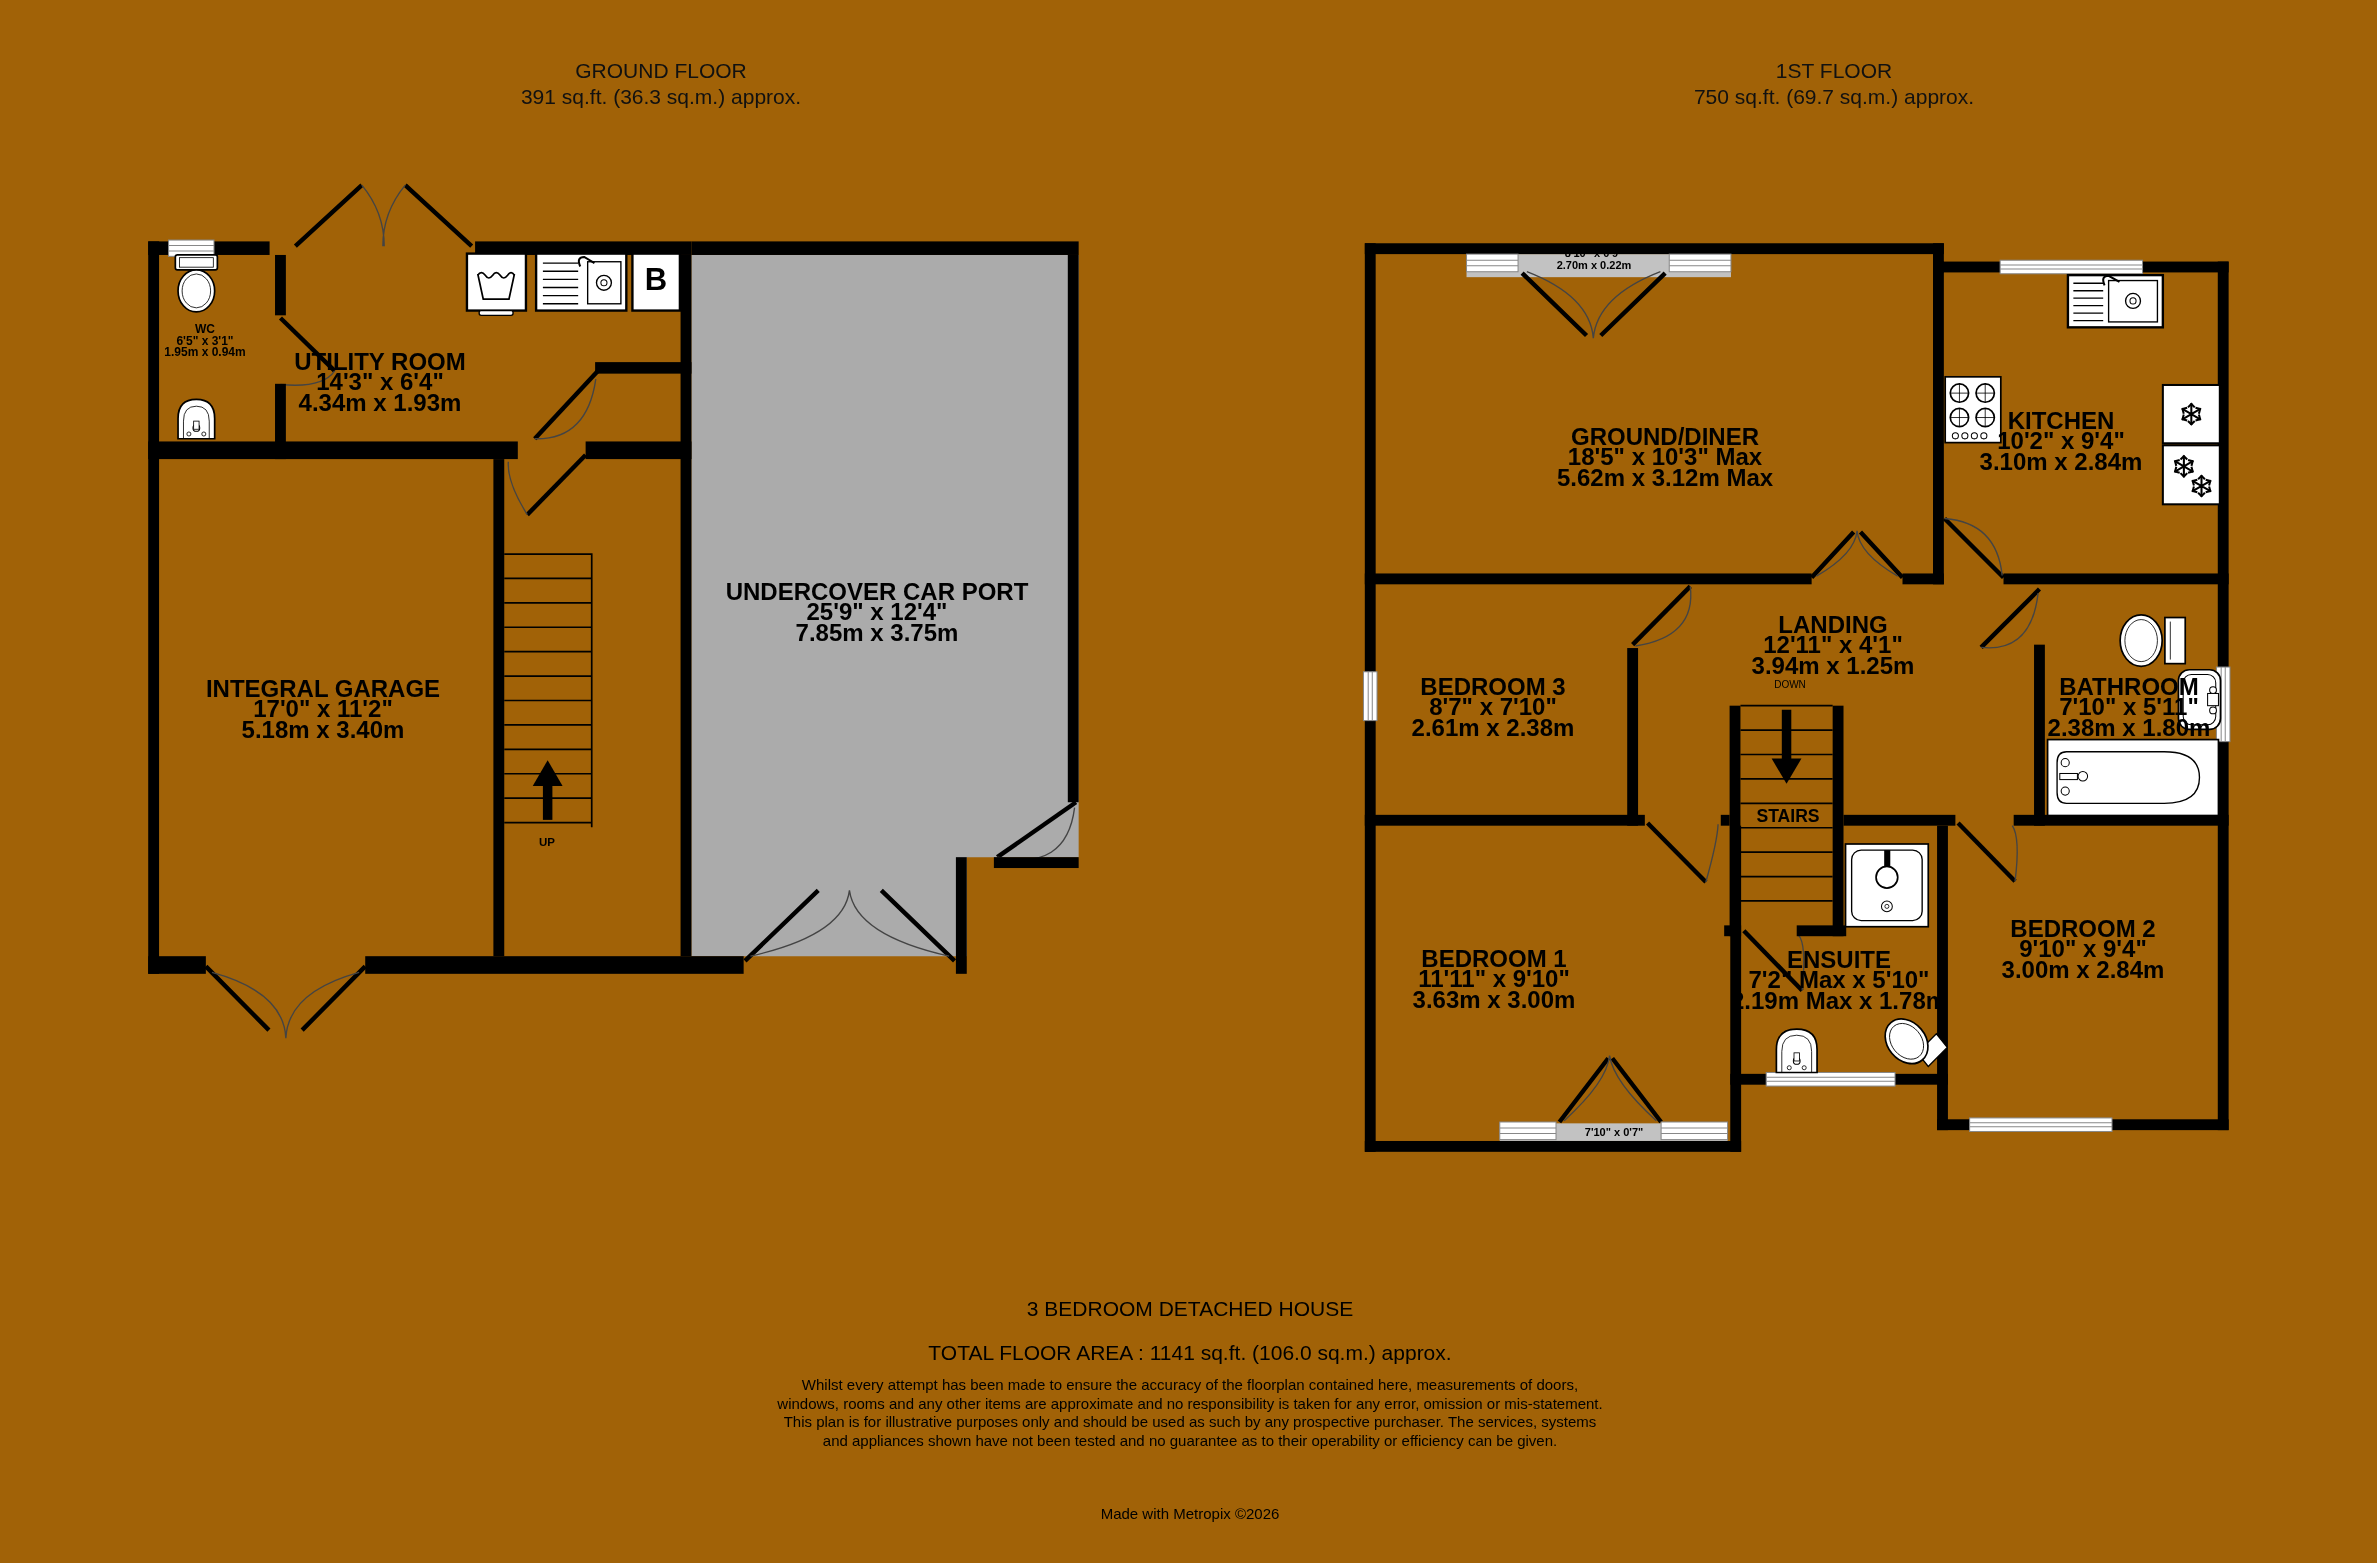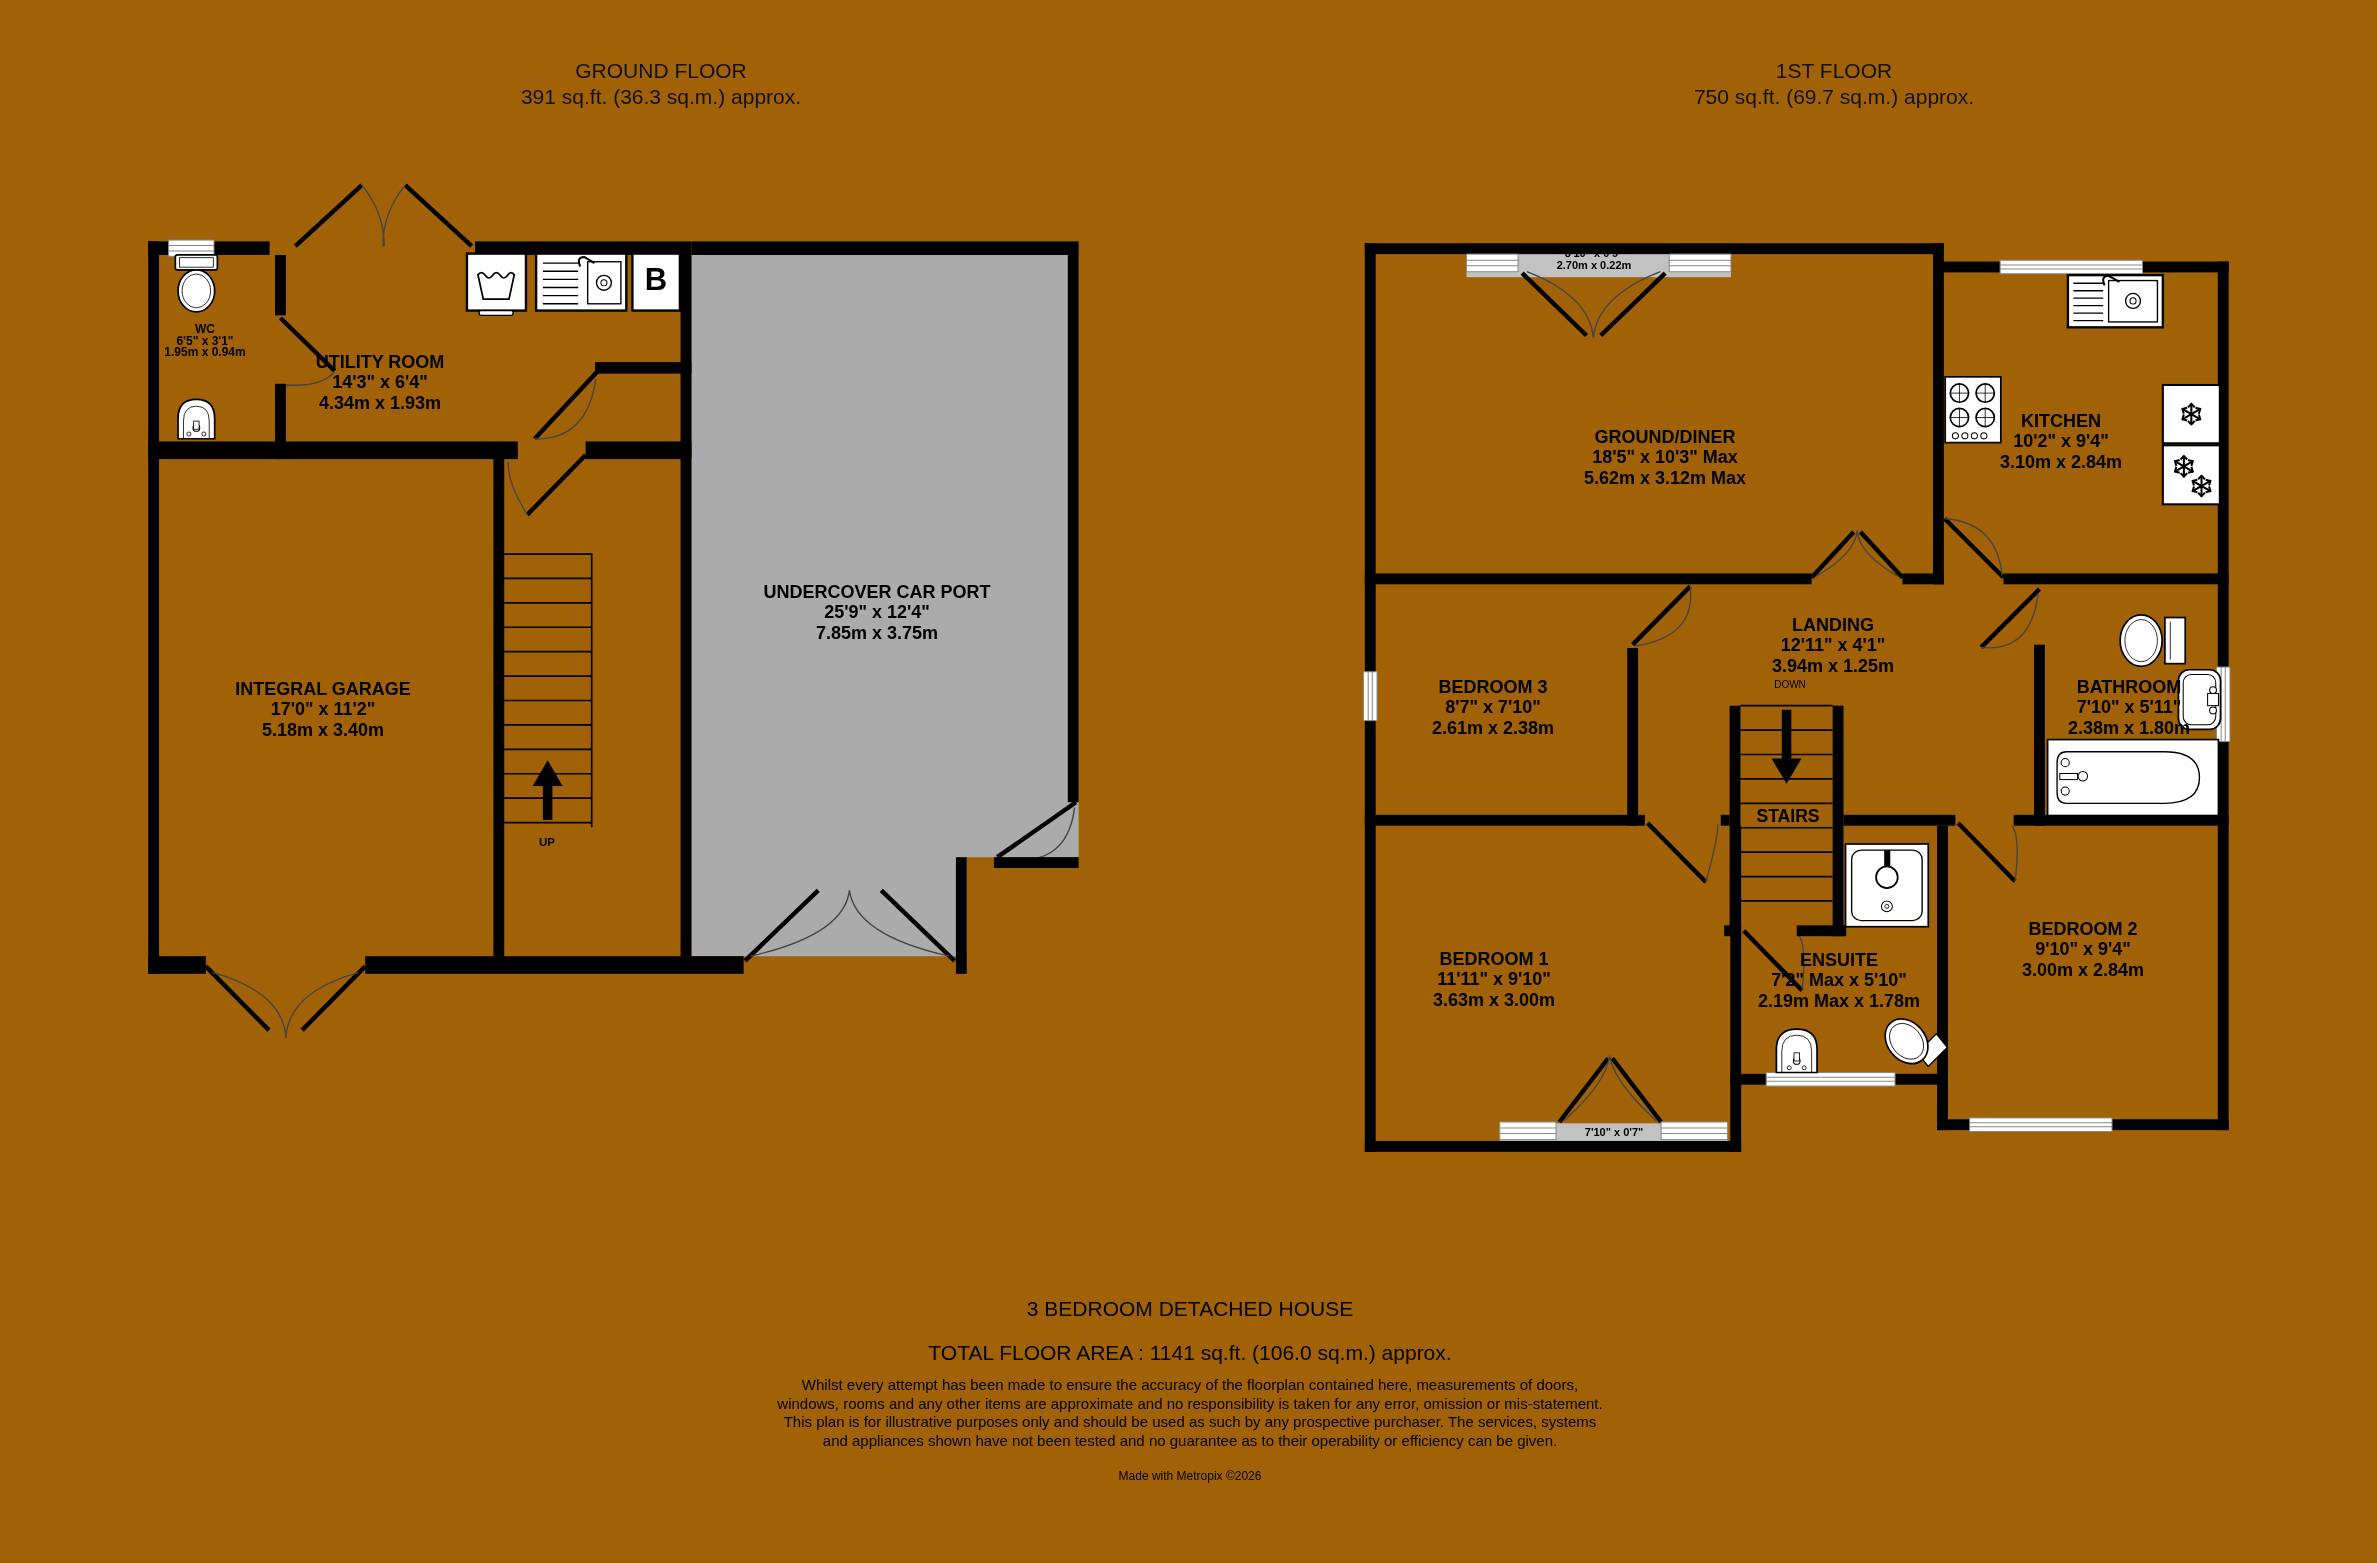--- a/index.html
+++ b/index.html
@@ -1,31 +1,31 @@
 <!DOCTYPE html>
 <html style="font-size:11px"><head>
 <meta charset="utf-8">
 <style>
   html,body{margin:0;padding:0;background:#fff;}
   .page{position:relative;width:2377px;height:1564px;background:#a16207;overflow:hidden;
         font-family:"Liberation Sans",sans-serif;color:#000;}
   svg{position:absolute;}
   .center-label{position:absolute;transform:translateX(-50%);text-align:center;white-space:nowrap;}
-  .room{font-weight:700;font-size:18px;line-height:20.3px;}
+  .room{font-weight:700;font-size:24px;line-height:20.3px;}
   .small-room{font-weight:700;font-size:12px;line-height:11.5px;}
   .tiny{font-weight:700;font-size:11px;line-height:11.5px;}
   .plain17{font-weight:700;font-size:11.5px;}
   .plain20{font-weight:400;font-size:10px;}
   .stairs-lbl{font-weight:700;font-size:17.6px;}
   .boiler{font-weight:700;font-size:31px;}
   .floor-title{font-size:21px;line-height:26.4px;font-weight:400;color:#111;}
   .foot-big{font-size:21px;font-weight:400;}
   .disclaimer{position:absolute;transform:translateX(-50%);width:827px;text-align:center;
               font-size:15px;line-height:18.6px;font-weight:400;}
-  .foot-small{font-size:12px;font-weight:400;}
+  .foot-small{font-size:15px;font-weight:400;margin-top:36px;}
 </style>
 </head>
 <body>
 
 <div class="page">
 
   <div class="center-label floor-title" style="left:661px;top:58px;">
     <div>GROUND FLOOR</div>
     <div>391 sq.ft. (36.3 sq.m.) approx.</div>
   </div>

